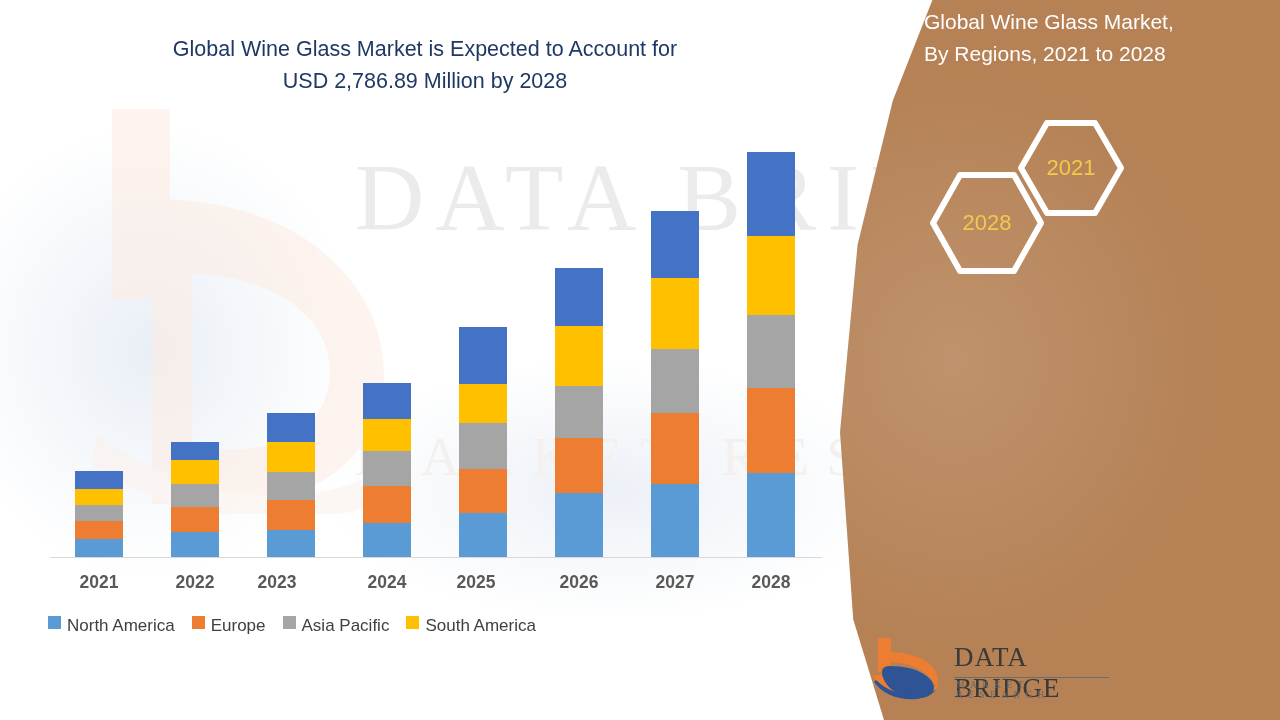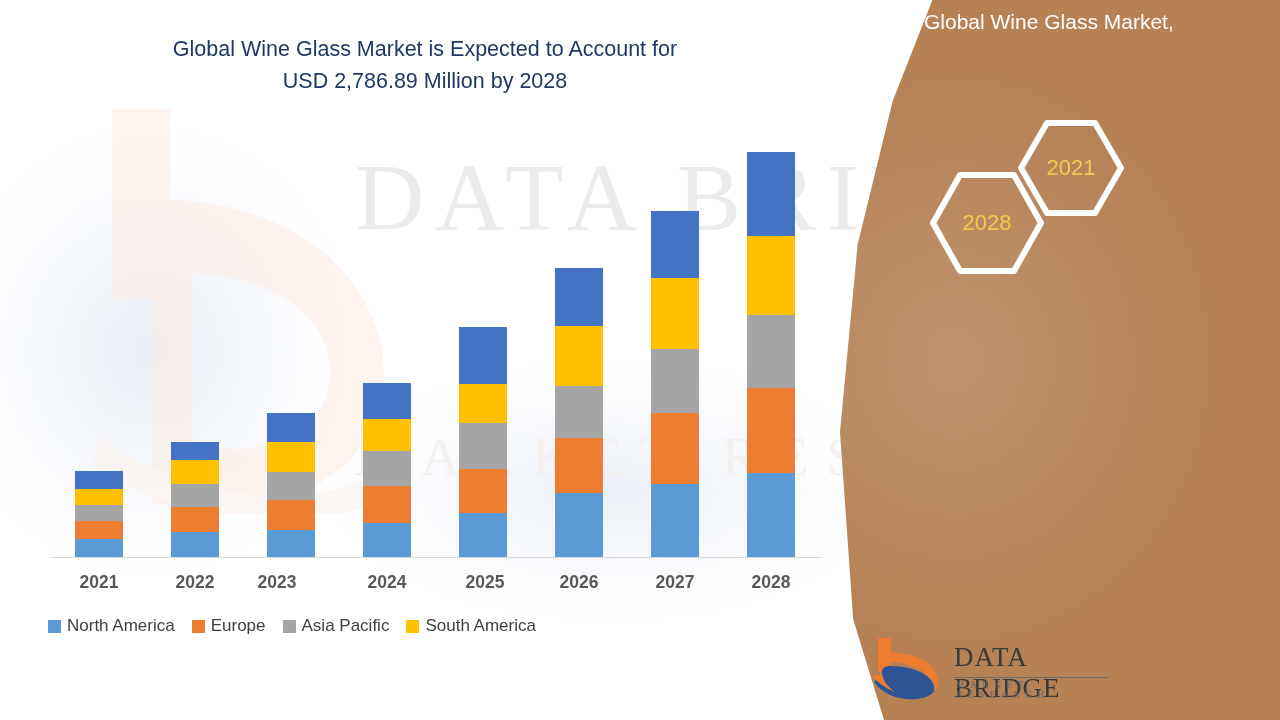--- a/index.html
+++ b/index.html
@@ -78,21 +78,21 @@
     position:absolute; top:0; width:96px; text-align:center;
     font-size:17.5px; color:#595959; font-weight:bold;
     font-family:"Liberation Sans", sans-serif;
   }
 
   .legend {
     position:absolute; left:48px; top:616px; width:790px;
     display:flex; align-items:center; gap:0px;
     font-size:17px; color:#404040;
   }
-  .legend-item { display:flex; align-items:center; margin-right:17px; }
+  .legend-item { display:flex; align-items:flex-start; margin-right:17px; }
   .legend-swatch {
     width:13px; height:13px; margin-right:6px; flex:0 0 auto;
   }
   .legend-label { white-space:nowrap; font-family:"Liberation Sans", sans-serif; }
 
   
   .right-panel {
     position:absolute; right:0; top:0; width:440px; height:720px;
     overflow:hidden;
     text-decoration:underline;
@@ -225,21 +225,21 @@
           </div>
         </div>
       <div class="axis-line"></div>
     </div>
 
     <div class="xlabels" id="xlabels">
         <div class="xlabel" style="left: 1px;">2021</div>
         <div class="xlabel" style="left: 97px;">2022</div>
         <div class="xlabel" style="left: 179px;">2023</div>
         <div class="xlabel" style="left: 289px;">2024</div>
-        <div class="xlabel" style="left: 387px; text-align: center;">2025</div>
+        <div class="xlabel" style="left: 378px; text-align: center;">2025</div>
         <div class="xlabel" style="left: 481px;">2026</div>
         <div class="xlabel" style="left: 577px;">2027</div>
         <div class="xlabel" style="left: 673px;">2028</div>
       </div>
 
     <div class="legend" id="legend">
         <div class="legend-item">
           <span class="legend-swatch" style="background: rgb(91, 155, 213);"></span>
           <span class="legend-label">North America</span>
         </div>
@@ -257,20 +257,21 @@
         </div>
       </div>
   </div>
 
   <div class="right-panel">
     <div class="right-bg"></div>
     <div class="right-bg-sheen"></div>
 
     <div class="right-title">
       <div>Global Wine Glass Market,</div>
+      <div>By Regions, 2021 to 2028</div>
     </div>
 
     <div class="hexes">
       <div class="hex" style="left:88px; top:52px; width:118px; height:106px;">
         <svg viewBox="0 0 118 106">
           <polygon points="32,5 86,5 113,53 86,101 32,101 5,53" fill="none" stroke="#ffffff" stroke-width="6" stroke-linejoin="round"></polygon>
         </svg>
         <span>2028</span>
       </div>
       <div class="hex" style="left:176px; top:0px; width:110px; height:100px;">

